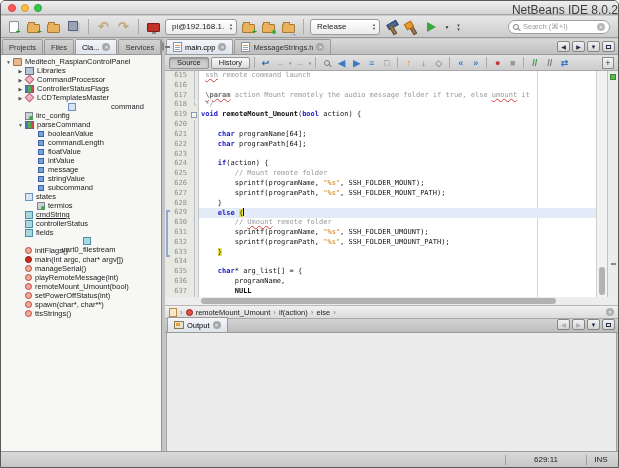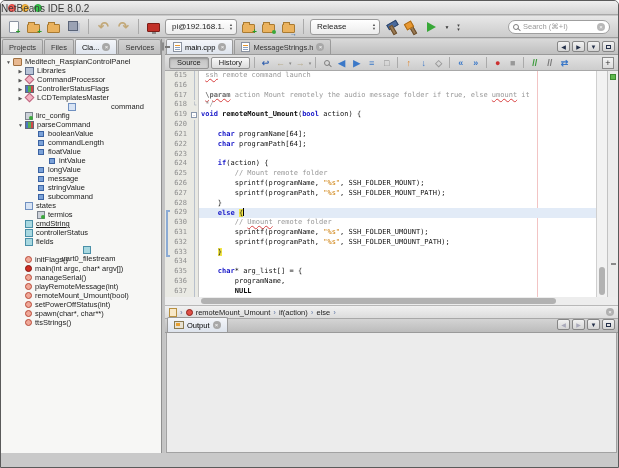--- a/index.html
+++ b/index.html
@@ -7,21 +7,21 @@
   #win{position:relative;width:619px;height:468px;font-family:"Liberation Sans",sans-serif;
        border:1px solid #5a5a5a;border-radius:5px 5px 0 0;overflow:hidden;background:#c9c9c9;}
 
   
   #titlebar{position:absolute;left:0;top:0;width:100%;height:14px;
     background:linear-gradient(#efefef,#d3d3d3);border-bottom:1px solid #a8a8a8;}
   .tl{position:absolute;top:3px;width:8px;height:8px;border-radius:50%;}
   #tl-close{left:7px;background:#fc5b57;border:1px solid #d84441;}
   #tl-min{left:20px;background:#fdbe41;border:1px solid #d89a33;}
   #tl-zoom{left:33px;background:#35c84a;border:1px solid #2aa33c;}
-  #title{position:absolute;left:0;right:0;top:2px;text-align:left;font-size:10px;color:#3c3c3c;}
+  #title{position:absolute;left:0;right:0;top:2px;text-align:right;font-size:12px;color:#3c3c3c;}
 
   
   #toolbar{position:absolute;left:0;top:15px;width:100%;height:22px;
     background:linear-gradient(#e7e7e7,#cbcbcb);border-bottom:1px solid #9b9b9b;
     display:flex;align-items:center;padding:0 4px;gap:3px;}
   .tbico{width:17px;height:17px;display:flex;align-items:center;justify-content:center;
     font-size:11px;flex:none;position:relative;}
   .tbsep{width:1px;height:15px;background:#aaa;margin:0 3px;flex:none;}
   .i-page{width:10px;height:12px;background:#fdfdfd;border:1px solid #8a92a0;border-radius:1px;position:relative;}
   .i-page::after{content:"+";position:absolute;right:-3px;bottom:-4px;color:#2a9a2a;font-size:8px;font-weight:bold;}
@@ -307,29 +307,24 @@
           <div class="trow" style="padding-left: 27px;">
             <span class="tarrow"></span>
             <span class="ticon t-field"></span>
             <span>commandLength</span>
           </div>
           <div class="trow" style="padding-left: 27px;">
             <span class="tarrow"></span>
             <span class="ticon t-field"></span>
             <span>floatValue</span>
           </div>
-          <div class="trow" style="padding-left: 38px;">
+          <div class="trow" style="padding-left: 27px;">
             <span class="tarrow"></span>
             <span class="ticon t-field"></span>
             <span>intValue</span>
-          </div>
-          <div class="trow" style="padding-left: 27px;">
-            <span class="tarrow"></span>
-            <span class="ticon t-field"></span>
-            <span>longValue</span>
           </div>
           <div class="trow" style="padding-left: 27px;">
             <span class="tarrow"></span>
             <span class="ticon t-field"></span>
             <span>message</span>
           </div>
           <div class="trow" style="padding-left: 27px;">
             <span class="tarrow"></span>
             <span class="ticon t-field"></span>
             <span>stringValue</span>
@@ -628,14 +623,20 @@
           <div class="tb">▼</div>
           <div class="tb">
               <span class="sq"></span>
             </div>
         </div>
       </div>
       <div id="outbody"></div>
     </div>
   </div>
 
+  <div id="statusbar">
+    <div class="st-sep"></div>
+    <div id="st-pos">629:11</div>
+    <div class="st-sep"></div>
+    <div id="st-mode">INS</div>
+  </div>
 
 </div>
 
 </body></html>

